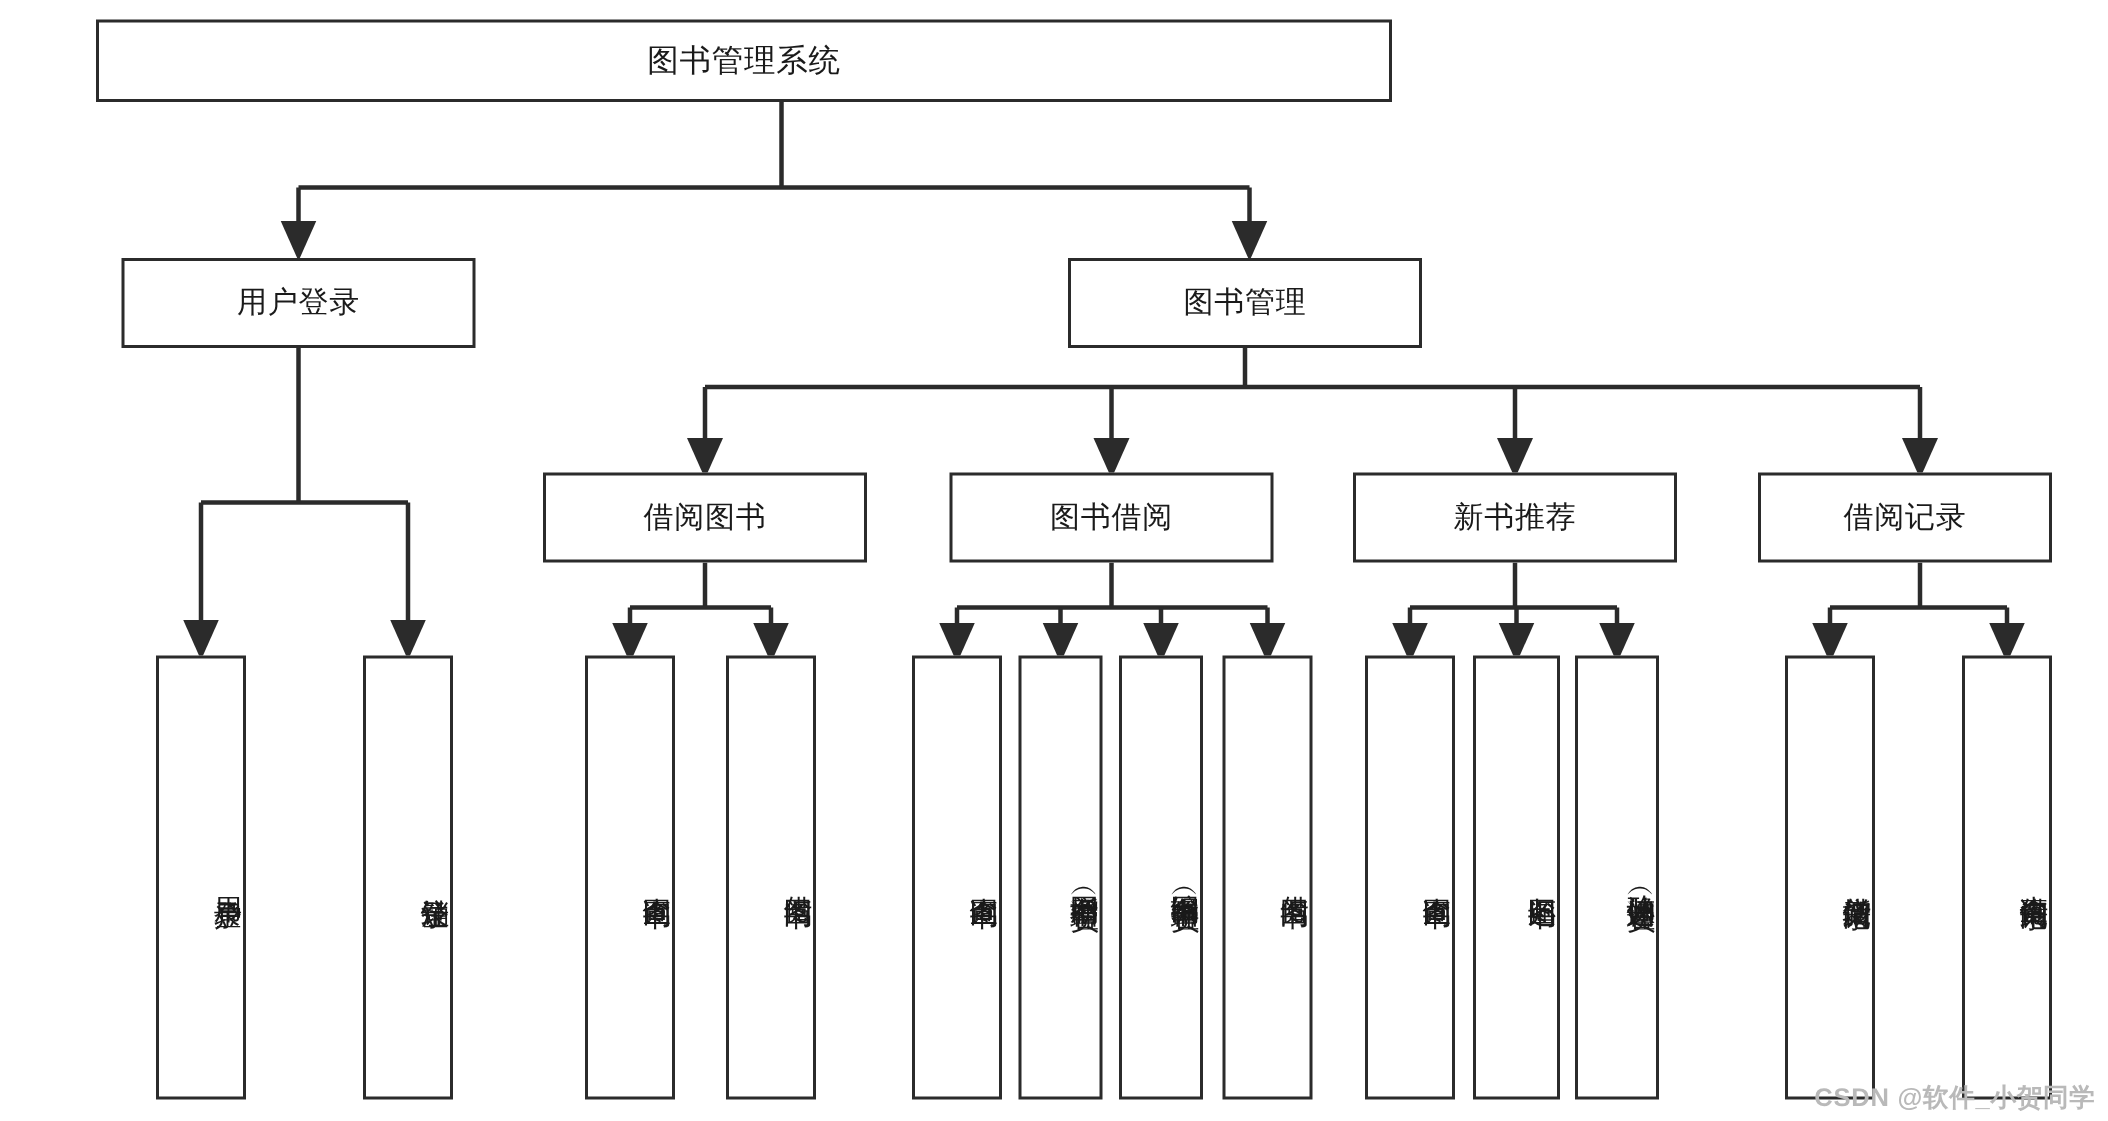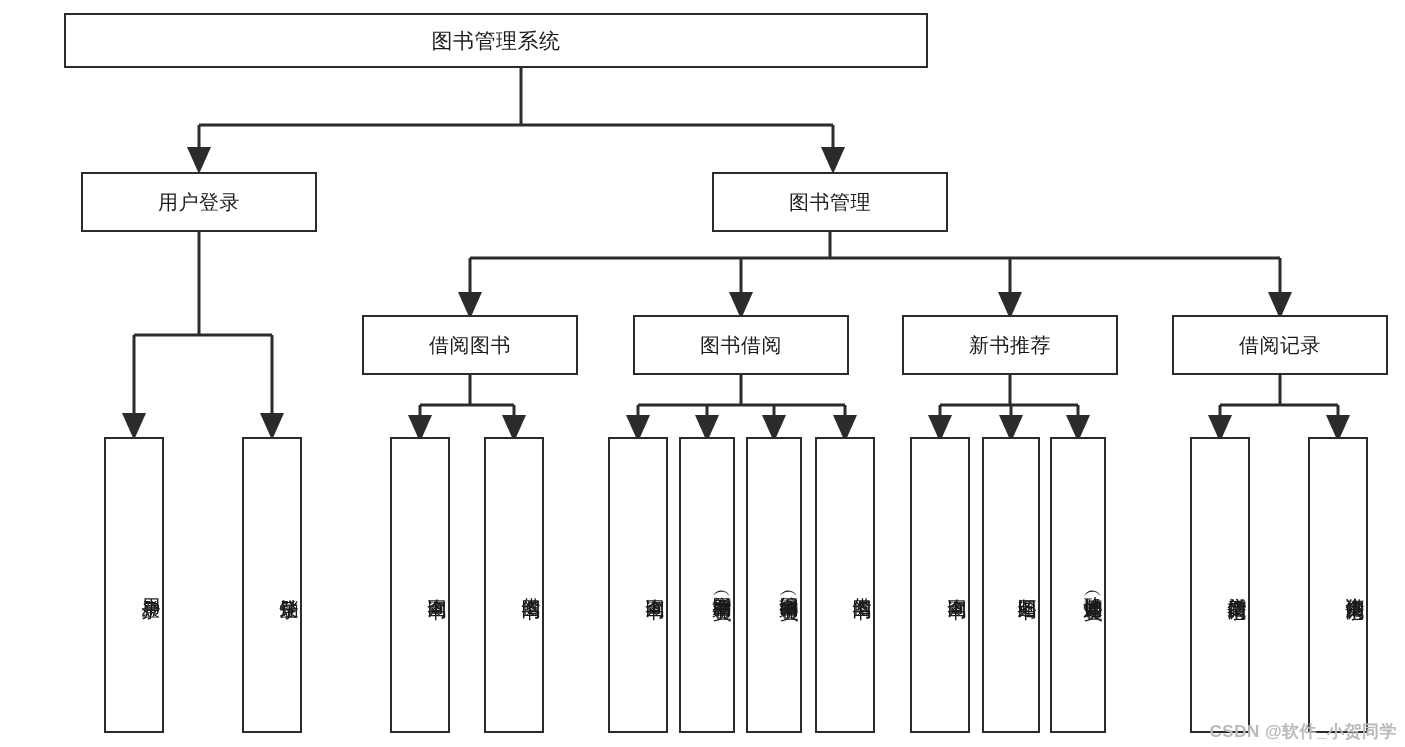--- a/index.html
+++ b/index.html
@@ -139,21 +139,21 @@
 
   <div class="node h" style="left:362px; top:315px; width:216px; height:60px;">
     <span class="label">借阅图书</span>
   </div>
   <div class="node h" style="left:633px; top:315px; width:216px; height:60px;">
     <span class="label">图书借阅</span>
   </div>
   <div class="node h" style="left:902px; top:315px; width:216px; height:60px;">
     <span class="label">新书推荐</span>
   </div>
-  <div class="node h" style="left:1172px; top:315px; width:216px; height:60px;">
+  <div class="node h" style="left:1172px; top:315px; width:196px; height:60px;">
     <span class="label">借阅记录</span>
   </div>
 
   <div class="node v" style="left:104px; top:437px; width:60px; height:296px;">
     <span class="label">用户登录</span>
   </div>
   <div class="node v" style="left:242px; top:437px; width:60px; height:296px;">
     <span class="label">注销登录</span>
   </div>
   <div class="node v" style="left:390px; top:437px; width:60px; height:296px;">

